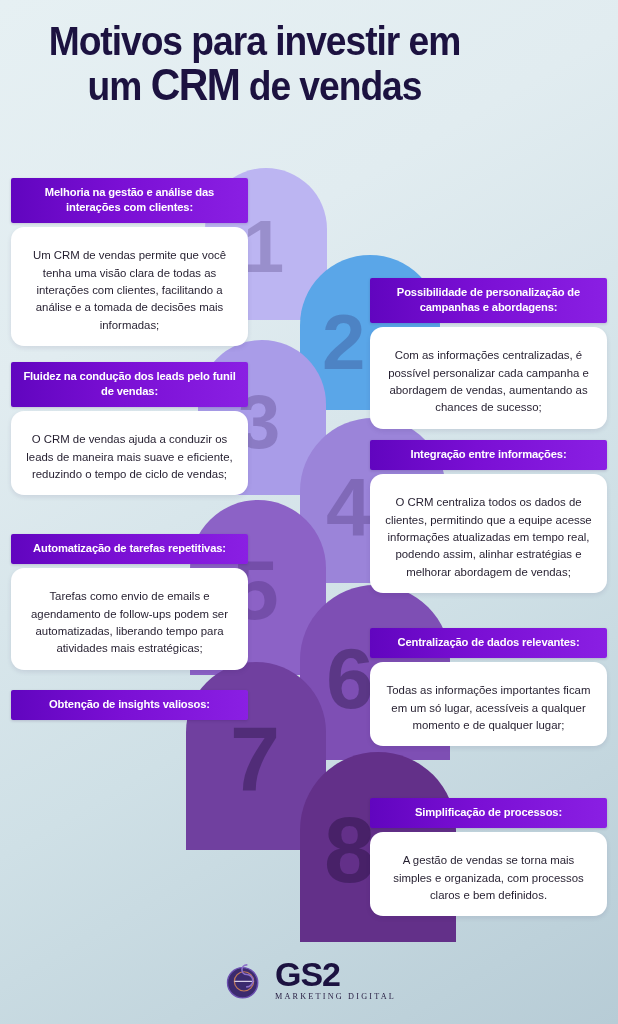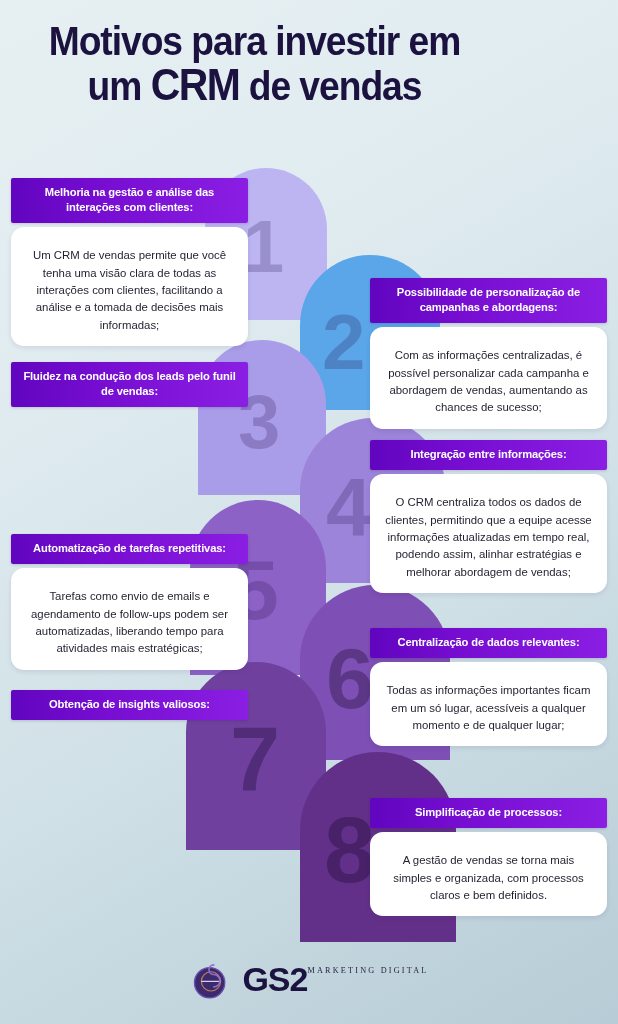--- a/index.html
+++ b/index.html
@@ -76,21 +76,21 @@
     box-sizing:border-box;
     box-shadow:0 2px 5px rgba(40,20,80,0.10);
   }
 
   
   .logo{
     position:absolute;left:0;bottom:22px;width:618px;
     display:flex;align-items:center;justify-content:center;gap:9px;z-index:30;
   }
   .logo-mark{width:44px;height:44px;display:block;}
-  .logo-text{display:flex;flex-direction:row;align-items:flex-start;}
+  .logo-text{display:flex;flex-direction:column;align-items:flex-start;}
   .logo-name{
     font-family:"Liberation Sans", sans-serif;
     font-weight:700;font-size:34px;line-height:0.92;color:#1c1240;
     letter-spacing:-1px;
   }
   .logo-sub{
     font-family:Liberation Serif, serif;
     font-size:8.2px;letter-spacing:2.2px;color:#2a2145;margin-top:2px;
     font-weight:400;
   }
@@ -136,20 +136,21 @@
       <div class="item left" style="top: 178px;">
         <div class="badge">Melhoria na gestão e análise das interações com clientes:</div>
         <div class="card">Um CRM de vendas permite que você tenha uma visão clara de todas as interações com clientes, facilitando a análise e a tomada de decisões mais informadas;</div>
       </div>
       <div class="item right" style="top: 278px;">
         <div class="badge">Possibilidade de personalização de campanhas e abordagens:</div>
         <div class="card">Com as informações centralizadas, é possível personalizar cada campanha e abordagem de vendas, aumentando as chances de sucesso;</div>
       </div>
       <div class="item left" style="top: 362px;">
         <div class="badge">Fluidez na condução dos leads pelo funil de vendas:</div>
+        <div class="card">O CRM de vendas ajuda a conduzir os leads de maneira mais suave e eficiente, reduzindo o tempo de ciclo de vendas;</div>
       </div>
       <div class="item right" style="top: 440px;">
         <div class="badge">Integração entre informações:</div>
         <div class="card">O CRM centraliza todos os dados de clientes, permitindo que a equipe acesse informações atualizadas em tempo real, podendo assim, alinhar estratégias e melhorar abordagem de vendas;</div>
       </div>
       <div class="item left" style="top: 534px;">
         <div class="badge">Automatização de tarefas repetitivas:</div>
         <div class="card">Tarefas como envio de emails e agendamento de follow-ups podem ser automatizadas, liberando tempo para atividades mais estratégicas;</div>
       </div>
       <div class="item right" style="top: 628px;">

